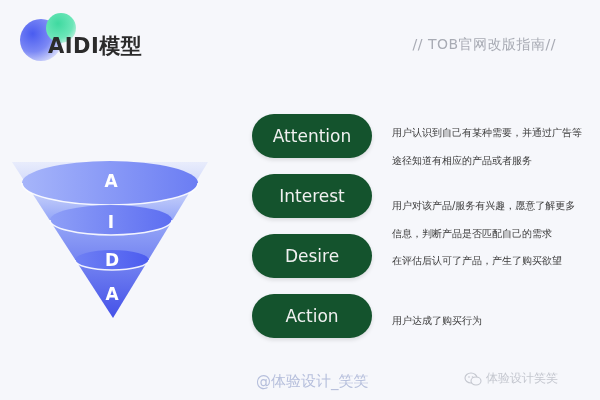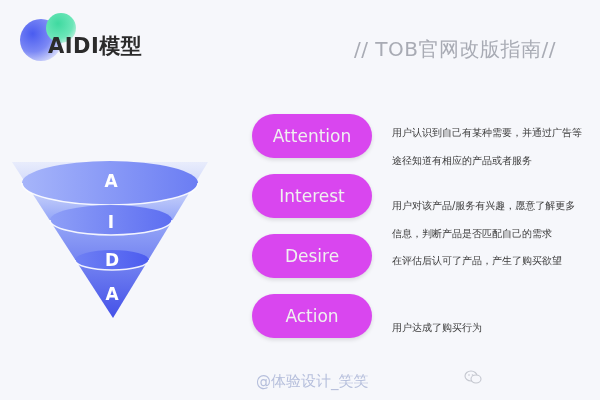--- a/index.html
+++ b/index.html
@@ -16,30 +16,30 @@
     .logo-blob-green {
       position: absolute; left: 46px; top: 13px; width: 30px; height: 30px; border-radius: 50%;
       background: radial-gradient(circle at 40% 35%, #3fd9a0 0%, #6be6b8 55%, rgba(170,240,210,0.5) 85%, rgba(246,247,251,0) 100%);
     }
     .title {
       position: absolute; left: 48px; top: 32px;
       font-size: 21px; font-weight: bold; color: #2b2b2b; letter-spacing: 0.5px;
     }
     .subtitle {
       position: absolute; right: 44px; top: 36px;
-      font-size: 20px; color: #a8abb4; letter-spacing: 0.5px;
+      font-size: 14px; color: #a8abb4; letter-spacing: 0.5px;
     }
     .funnel { position: absolute; left: 0; top: 140px; width: 220px; height: 180px; }
     .funnel-label {
       position: absolute; color: #ffffff; font-size: 17px; font-weight: bold;
       width: 30px; text-align: center; margin-left: -15px;
     }
     .pill {
       position: absolute; left: 252px; width: 120px; height: 44px; border-radius: 22px;
-      background: #d946ef; color: #f0f0f0; font-size: 17px;
+      background: #14532d; color: #f0f0f0; font-size: 17px;
       display: flex; align-items: center; justify-content: center;
       box-shadow: 0 2px 4px rgba(0,0,0,0.12);
     }
     .desc {
       position: absolute; left: 392px; width: 190px;
       font-size: 10px; line-height: 28px; color: #3a3a3a;
     }
     .footer-left {
       position: absolute; left: 256px; top: 372px; font-size: 15px; color: #b6bfdc;
     }
@@ -99,23 +99,24 @@
 <div class="pill" style="top:114px;">Attention</div>
 <div class="desc" style="top:119px;">用户认识到自己有某种需要，并通过广告等途径知道有相应的产品或者服务</div>
 
 <div class="pill" style="top:174px;">Interest</div>
 <div class="desc" style="top:192px;">用户对该产品/服务有兴趣，愿意了解更多信息，判断产品是否匹配自己的需求</div>
 
 <div class="pill" style="top:234px;">Desire</div>
 <div class="desc" style="top:247px;">在评估后认可了产品，产生了购买欲望</div>
 
 <div class="pill" style="top:294px;">Action</div>
-<div class="desc" style="top:314px;">用户达成了购买行为</div>
+<div class="desc" style="top:307px;">用户达成了购买行为</div>
 
 <div class="footer-left">@体验设计_笑笑</div>
 <div class="footer-right">
   <svg class="wechat-icon" viewBox="0 0 18 14">
     <ellipse cx="7" cy="6" rx="6" ry="5" fill="none" stroke="#c4c7cf" stroke-width="1.1"></ellipse>
     <ellipse cx="12" cy="9" rx="5" ry="4" fill="#f6f7fb" stroke="#c4c7cf" stroke-width="1.1"></ellipse>
     <circle cx="5" cy="5" r="0.8" fill="#c4c7cf"></circle>
     <circle cx="8.5" cy="5" r="0.8" fill="#c4c7cf"></circle>
   </svg>
+  <span>体验设计笑笑</span>
 </div>
 
 </body></html>

